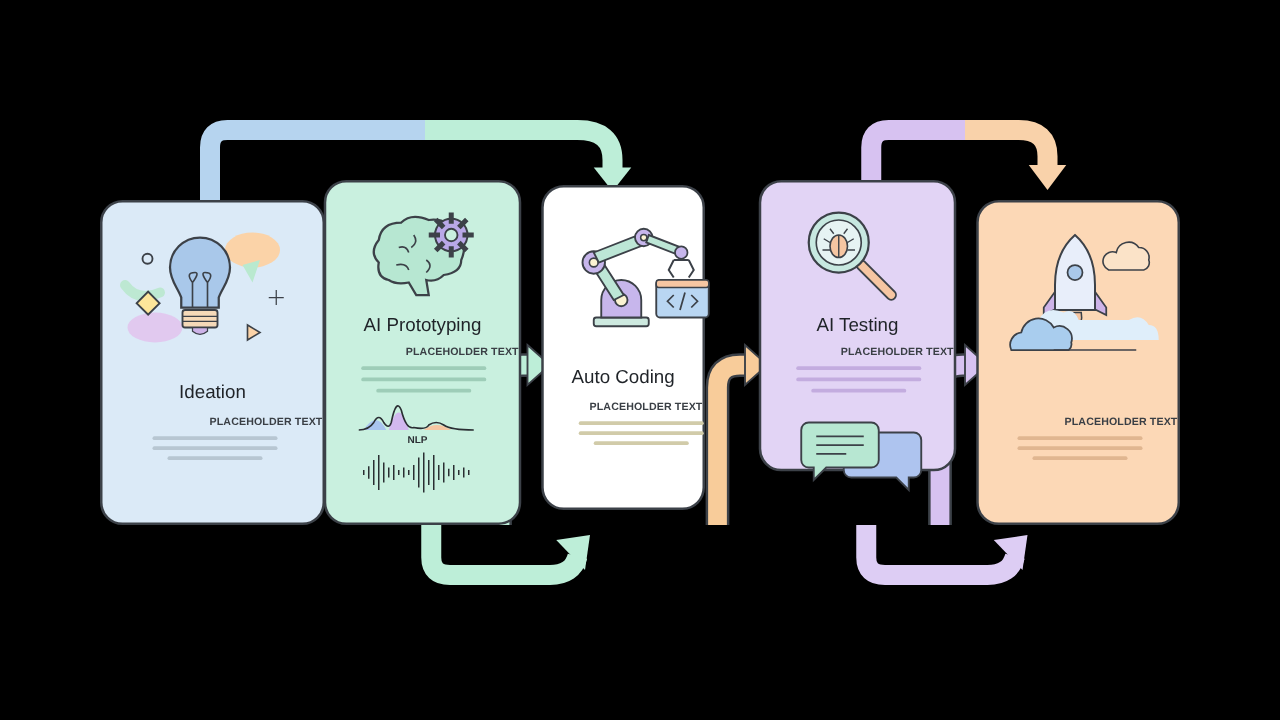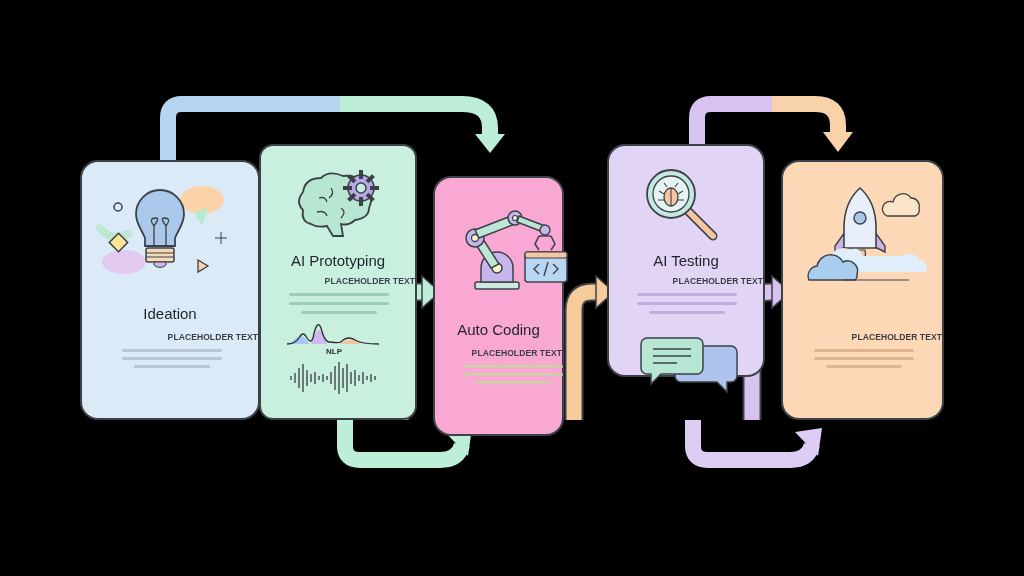--- a/index.html
+++ b/index.html
@@ -81,21 +81,21 @@
       <path d="M116 88 l10 6 l-10 6 z" fill="#fbd3a8" stroke="#3c4148" stroke-width="1.3"></path>
       <path d="M139 60 v12 M133 66 h12" stroke="#3c4148" stroke-width="1"></path>
     </svg>
     <div class="title" style="top:143px">Ideation</div>
     <div class="sub" style="top:170px">PLACEHOLDER TEXT</div>
     <div class="line" style="left:40px;width:100px;top:187px;background:#b7c6d2"></div>
     <div class="line" style="left:40px;width:100px;top:195px;background:#b7c6d2"></div>
     <div class="line" style="left:52px;width:76px;top:203px;background:#b7c6d2"></div>
   </div>
 
-  <div class="card" style="left:259px;top:144px;width:158px;height:276px;background:#c9f0df;border-radius:14px;">
+  <div class="card" style="left:259px;top:144px;width:158px;height:276px;background:#c9f0df;">
     <svg width="158" height="110" style="position:absolute;left:0;top:8px">
       <path d="M50 70 q-10 -2 -8 -14 q-8 -8 0 -18 q2 -14 18 -14 q8 -8 22 -2 q16 -2 22 12 q10 6 4 20 q0 10 -14 12 q-6 6 -14 4 l2 12 h-10 l-6 -10 q-10 2 -16 -2z" fill="#b7e7d2" stroke="#3c4148" stroke-width="1.8"></path>
       <path d="M58 44 q6 -2 8 4 M70 34 q4 6 -2 10 M56 58 q8 -2 10 4 M80 54 q6 4 0 10" stroke="#3c4148" stroke-width="1.3" fill="none"></path>
       <g transform="translate(100 34)">
         <circle r="13" fill="#b9a8e8" stroke="#3c4148" stroke-width="1.6"></circle>
         <circle r="5" fill="#c9f0df" stroke="#3c4148" stroke-width="1.5"></circle>
         <path d="M0 -16 v5 M0 16 v-5 M-16 0 h5 M16 0 h-5 M-11 -11 l3.5 3.5 M11 11 l-3.5 -3.5 M-11 11 l3.5 -3.5 M11 -11 l-3.5 3.5" stroke="#3c4148" stroke-width="4" stroke-linecap="square"></path>
       </g>
     </svg>
     <div class="title" style="top:106px">AI Prototyping</div>
@@ -110,21 +110,21 @@
       <path d="M26 20 q8 0 12 -6 q4 -8 8 0 q4 6 6 0 q4 -20 8 -10 q4 16 10 14 q10 2 12 -2 q6 -4 12 0 q6 4 24 4" stroke="#2a2e33" stroke-width="1.3" fill="none"></path>
     </svg>
     <div class="nlp" style="left:65px;top:201px">NLP</div>
     <svg width="158" height="40" style="position:absolute;left:0;top:212px">
       <g stroke="#2a2e33" stroke-width="1.2">
         <path d="M30 18 v4 M34 15 v10 M38 10 v20 M42 6 v28 M46 12 v16 M50 16 v8 M54 14 v12 M58 18 v4 M62 16 v8 M66 18 v4 M70 14 v12 M74 8 v24 M78 4 v32 M82 10 v20 M86 6 v28 M90 14 v12 M94 12 v16 M98 17 v6 M102 14 v12 M106 18 v4 M110 16 v8 M114 18 v4"></path>
       </g>
     </svg>
   </div>
 
-  <div class="card" style="left:433px;top:176px;width:131px;height:260px;background:#f9a8d4;">
+  <div class="card" style="left:433px;top:148px;width:131px;height:260px;background:#ffffff;">
     <svg width="158" height="110" style="position:absolute;left:0;top:0">
       <rect x="40" y="104" width="44" height="7" rx="2" fill="#cde9df" stroke="#3c4148" stroke-width="1.5"></rect>
       <path d="M46 104 v-14 a16 16 0 0 1 32 0 v14z" fill="#c7b6ec" stroke="#3c4148" stroke-width="1.5"></path>
       <circle cx="62" cy="90" r="5" fill="#fbf3d2" stroke="#3c4148" stroke-width="1.5"></circle>
       <path d="M38 62 l18 28 l8 -4 l-18 -28z" fill="#bde6d6" stroke="#3c4148" stroke-width="1.5"></path>
       <circle cx="40" cy="60" r="9" fill="#c7b6ec" stroke="#3c4148" stroke-width="1.5"></circle>
       <circle cx="40" cy="60" r="3.5" fill="#fbf3d2" stroke="#3c4148" stroke-width="1.3"></circle>
       <path d="M40 52 l36 -14 l4 8 l-36 14z" fill="#bde6d6" stroke="#3c4148" stroke-width="1.5"></path>
       <circle cx="80" cy="40" r="7" fill="#c7b6ec" stroke="#3c4148" stroke-width="1.5"></circle>
       <circle cx="80" cy="40" r="2.5" fill="#fbf3d2" stroke="#3c4148" stroke-width="1.2"></circle>

